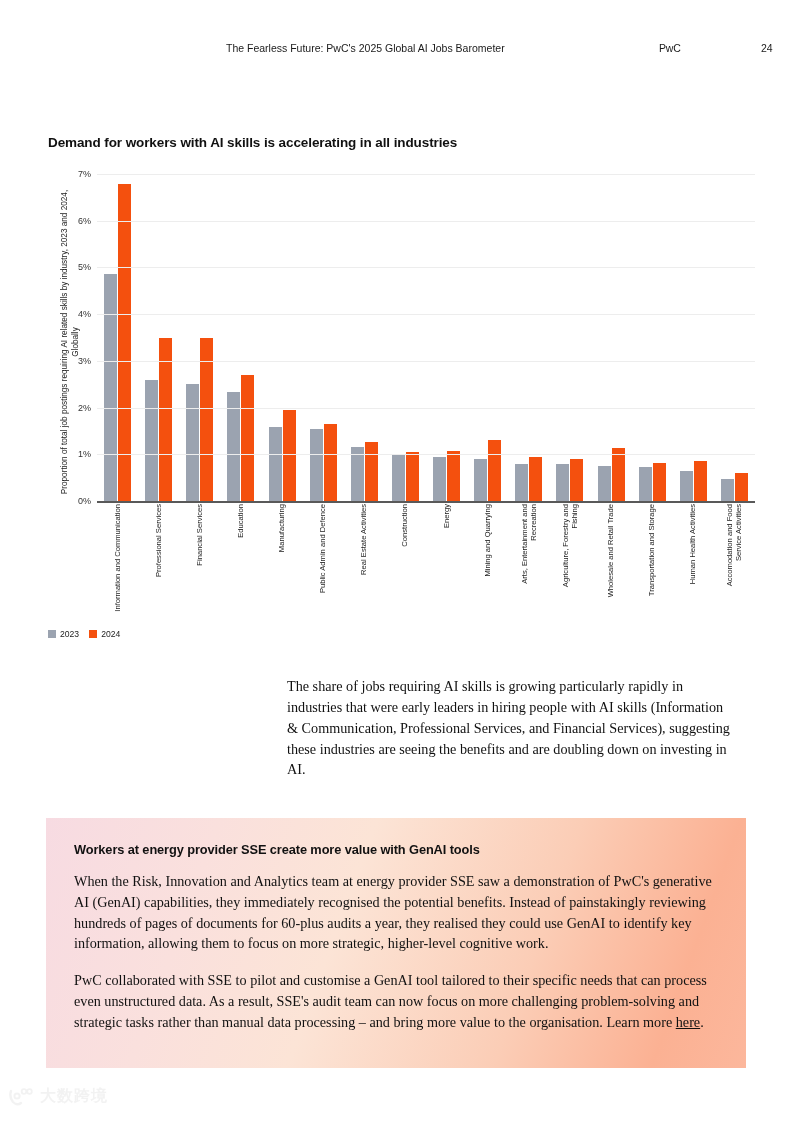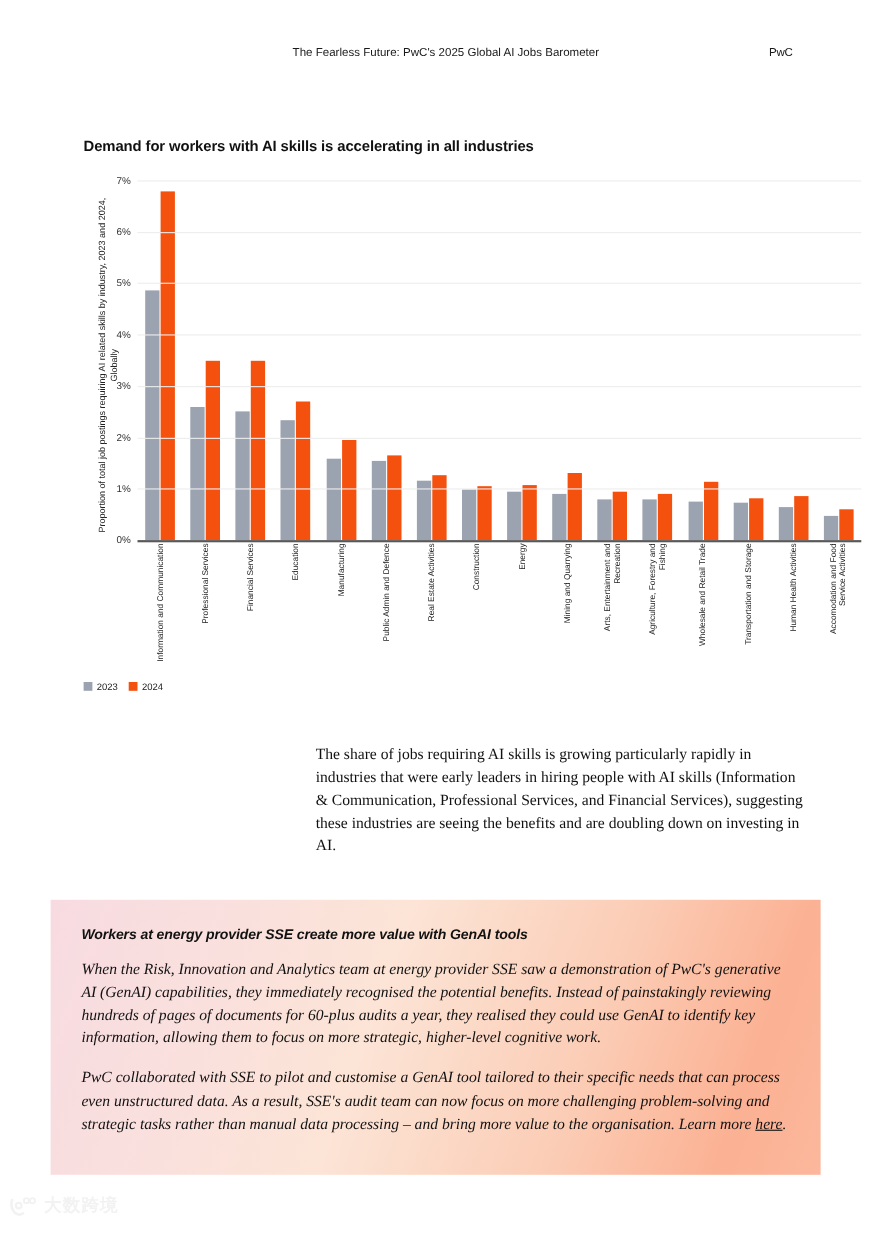--- a/index.html
+++ b/index.html
@@ -13,44 +13,42 @@
     overflow: hidden;
   }
 
   
   .page-header {
     position: absolute;
     top: 42px; left: 0; right: 0;
     height: 20px;
     font-size: 10.5px;
     color: #1a1a1a;
-    margin-left: 40px;
   }
   .header-title {
     position: absolute;
     left: 226px; top: 0;
     white-space: nowrap;
   }
   .header-brand {
     position: absolute;
     left: 659px; top: 0;
     font-weight: normal;
     letter-spacing: -0.2px;
   }
   .header-pageno {
     position: absolute;
     left: 761px; top: 0;
   }
 
   
   .chart-block {
     position: absolute;
-    left: 48px; top: 125px;
+    left: 48px; top: 135px;
     width: 710px;
-    margin-left: 28px;
   }
   .chart-title {
     font-size: 13.5px;
     font-weight: bold;
     color: #111;
     letter-spacing: -0.1px;
     margin: 0 0 14px 0;
   }
 
   .chart-area {
@@ -195,21 +193,20 @@
     height: 250px;
     background:
       linear-gradient(110deg,
         #f7dbe2 0%,
         #fae0dd 22%,
         #fce4d6 42%,
         #fbcdb6 68%,
         #fbb193 88%,
         #fcb79c 100%);
     padding: 24px 28px 0 28px;
-    font-style: italic;
   }
   .callout-heading {
     font-family: "Liberation Sans", sans-serif;
     font-size: 12.8px;
     font-weight: bold;
     color: #111;
     letter-spacing: -0.1px;
     margin: 0 0 14px 0;
   }
   .callout-para {

